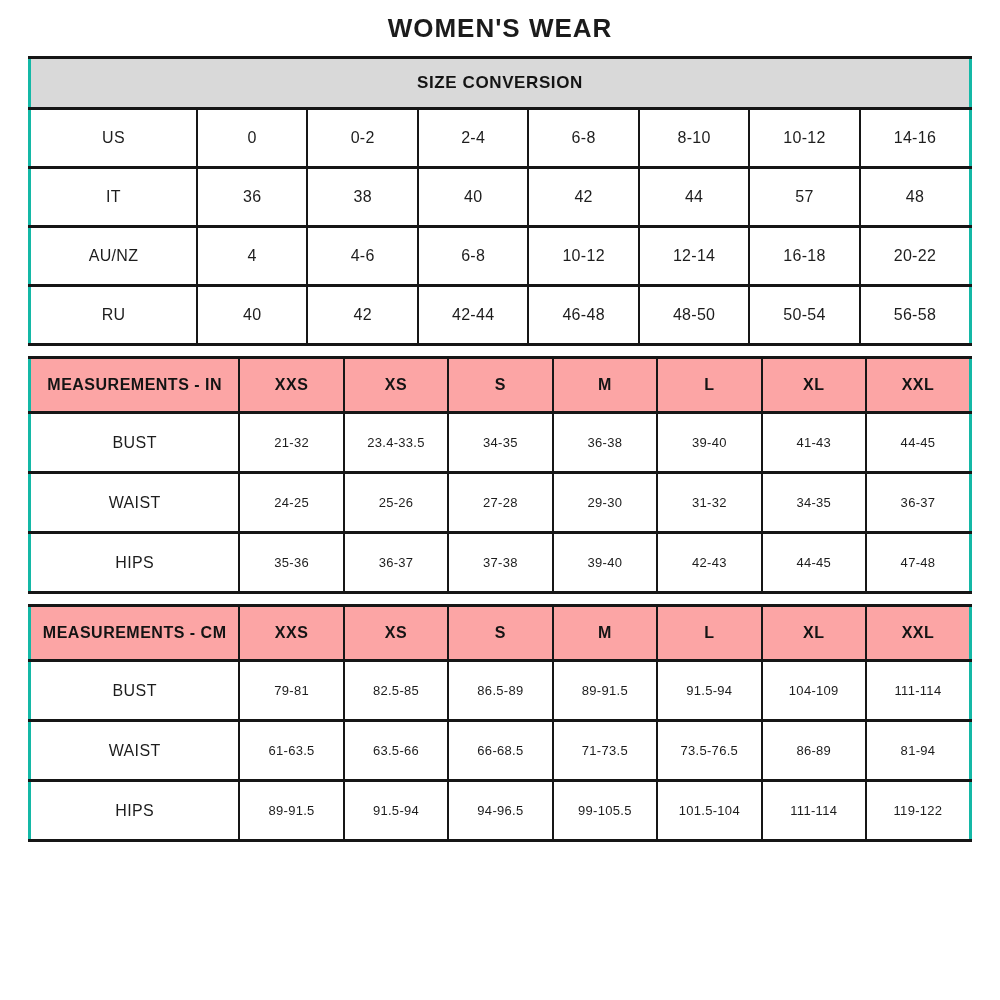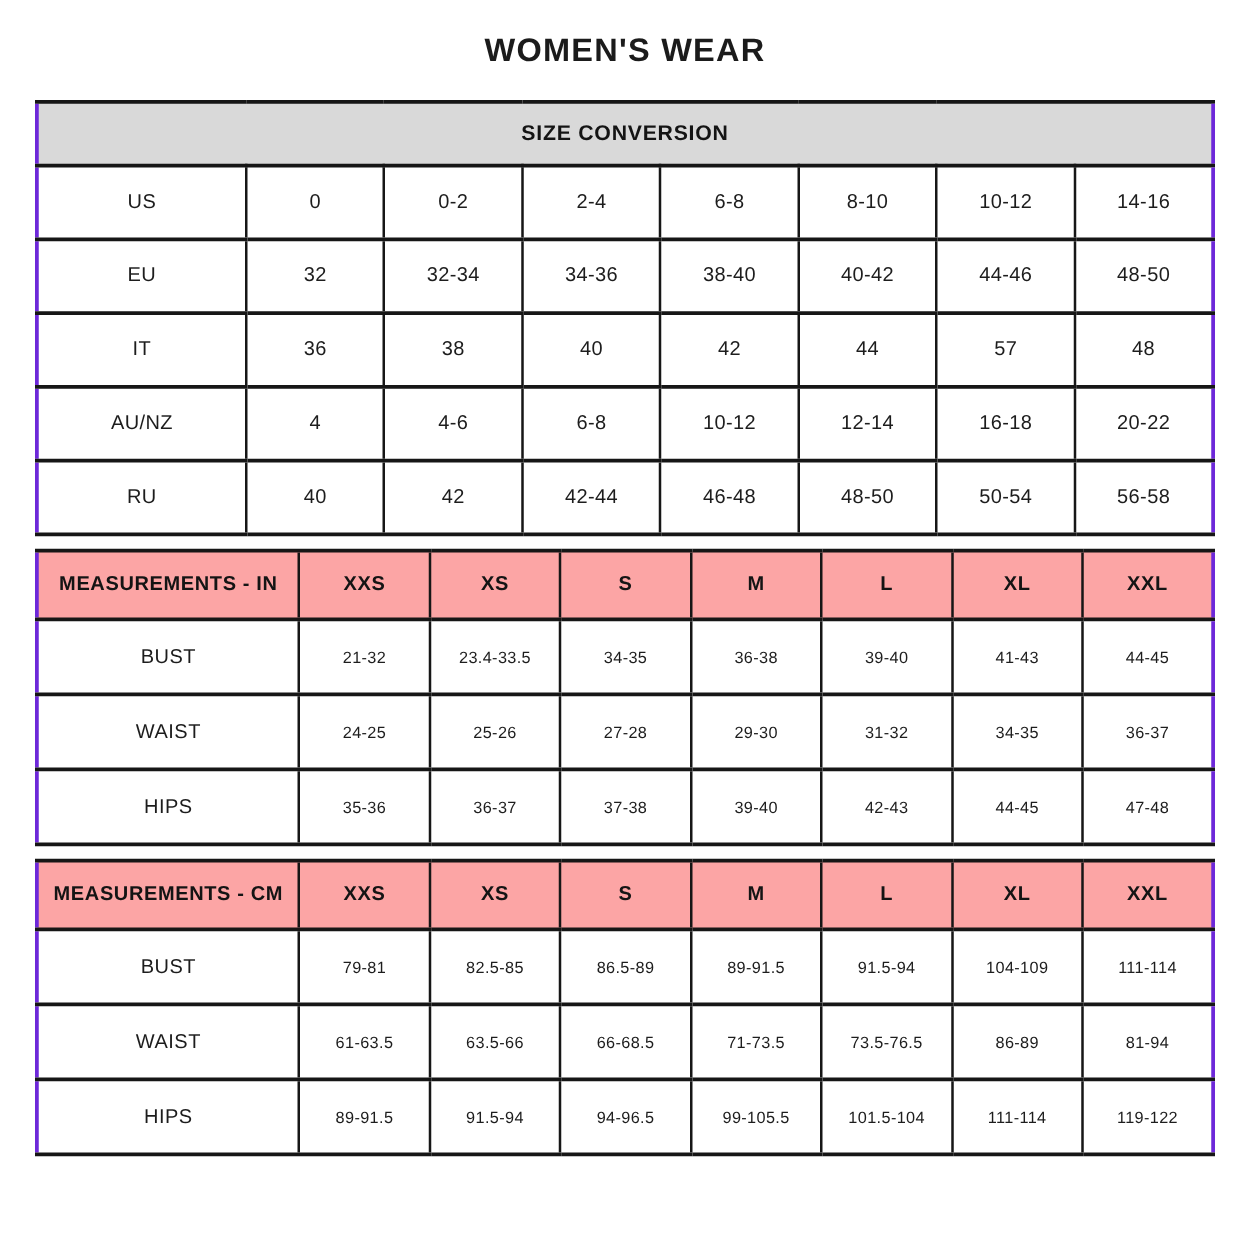--- a/index.html
+++ b/index.html
@@ -2,26 +2,26 @@
 <html><head>
 <meta charset="utf-8">
 <style>
   html,body{margin:0;padding:0;}
   body{
     width:1000px;height:1000px;background:#ffffff;color:#1d1d1d;
     font-family:"Liberation Sans",sans-serif;
   }
   .wrap{padding:0 28px;}
   .title{
-    margin:12px;padding:13px 0 12px;text-align:center;
+    margin:0;padding:13px 0 12px;text-align:center;
     font-size:26px;font-weight:700;letter-spacing:1px;color:#1b1b1b;
   }
   table.t{
     width:100%;border-collapse:collapse;table-layout:fixed;
-    margin:0 4px 10px 0;border:3px solid #6d28d9;
+    margin:0 4px 10px 0;border:3px solid #14b8a6;
   }
   .t th,.t td{
     border:2px solid #161616;border-top-width:3px;border-bottom-width:3px;
     text-align:center;vertical-align:middle;padding:0;font-weight:400;
   }
   .band th{
     background:#d9d9d9;height:48px;font-size:17px;font-weight:700;
     letter-spacing:.6px;color:#141414;
   }
   .t1 .cols td{height:53px;font-size:16px;letter-spacing:.4px;}
@@ -57,30 +57,20 @@
       </tr>
       <tr class="data">
         <td>US</td>
         <td>0</td>
         <td>0-2</td>
         <td>2-4</td>
         <td>6-8</td>
         <td>8-10</td>
         <td>10-12</td>
         <td>14-16</td>
-      </tr>
-      <tr class="data">
-        <td>EU</td>
-        <td>32</td>
-        <td>32-34</td>
-        <td>34-36</td>
-        <td>38-40</td>
-        <td>40-42</td>
-        <td>44-46</td>
-        <td>48-50</td>
       </tr>
       <tr class="data">
         <td>IT</td>
         <td>36</td>
         <td>38</td>
         <td>40</td>
         <td>42</td>
         <td>44</td>
         <td>57</td>
         <td>48</td>

